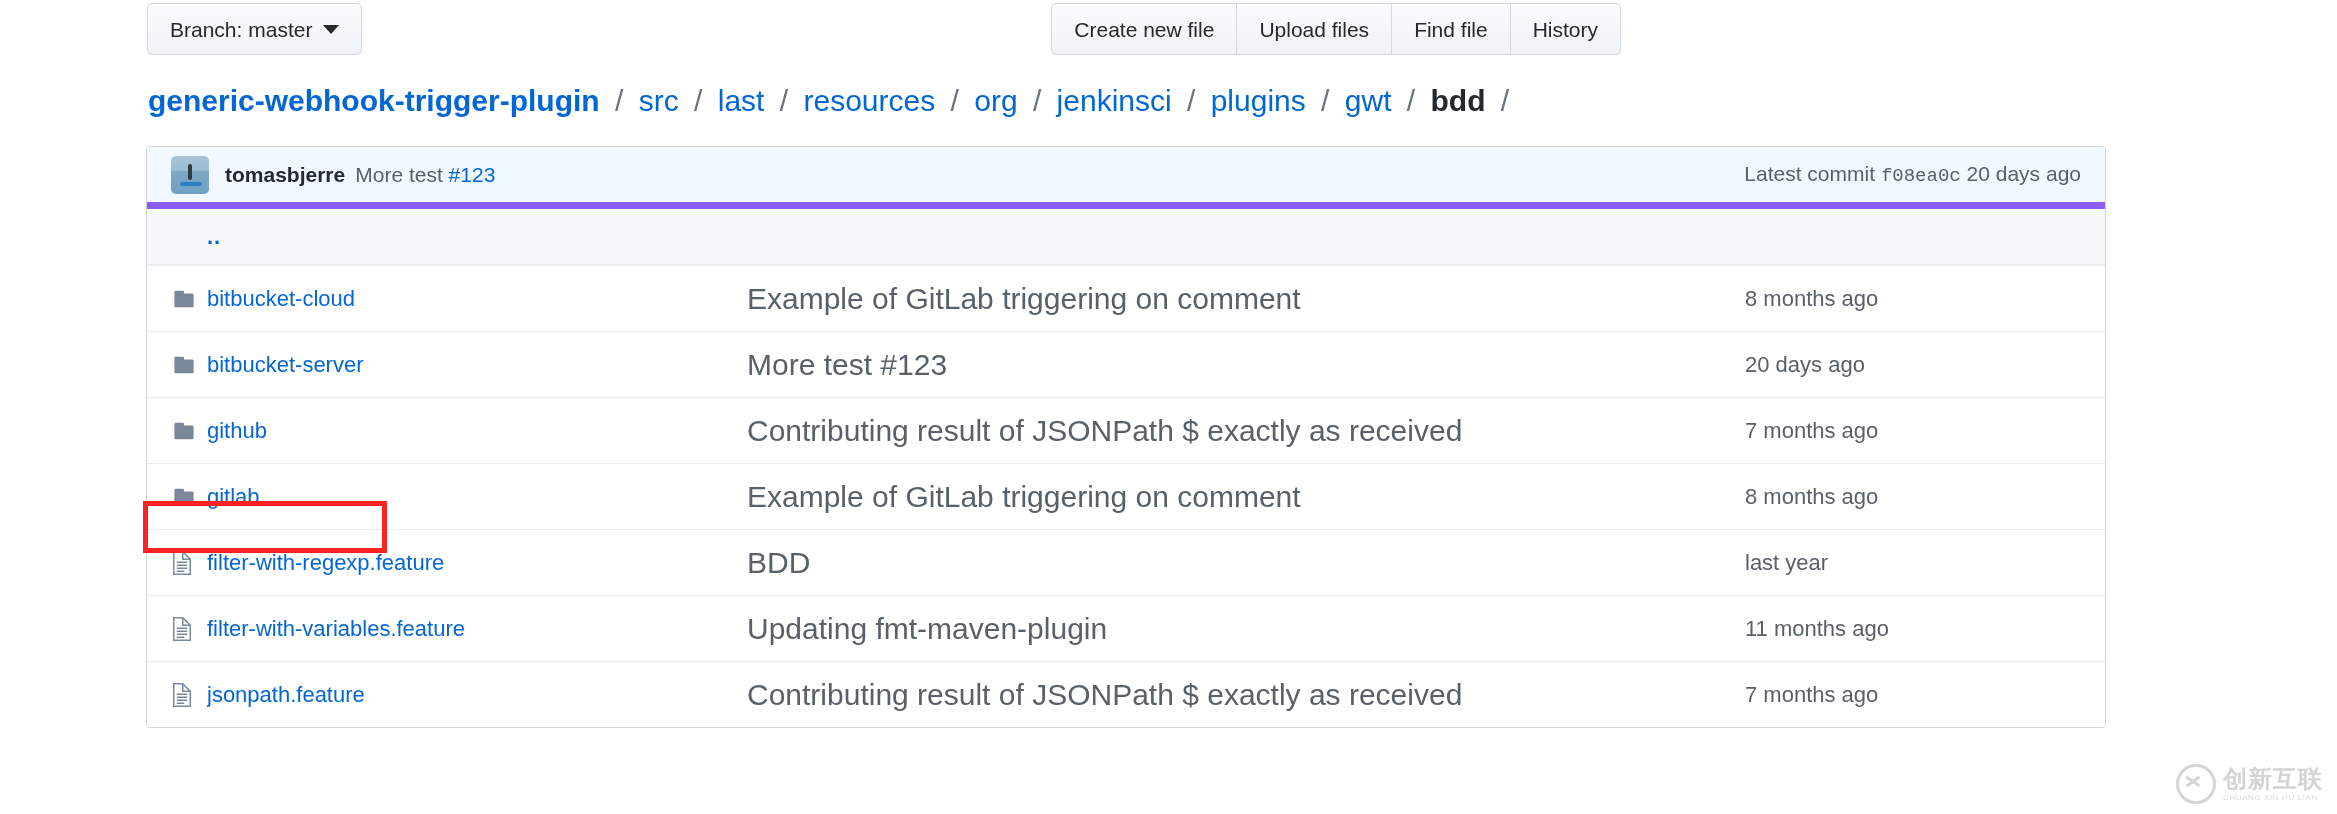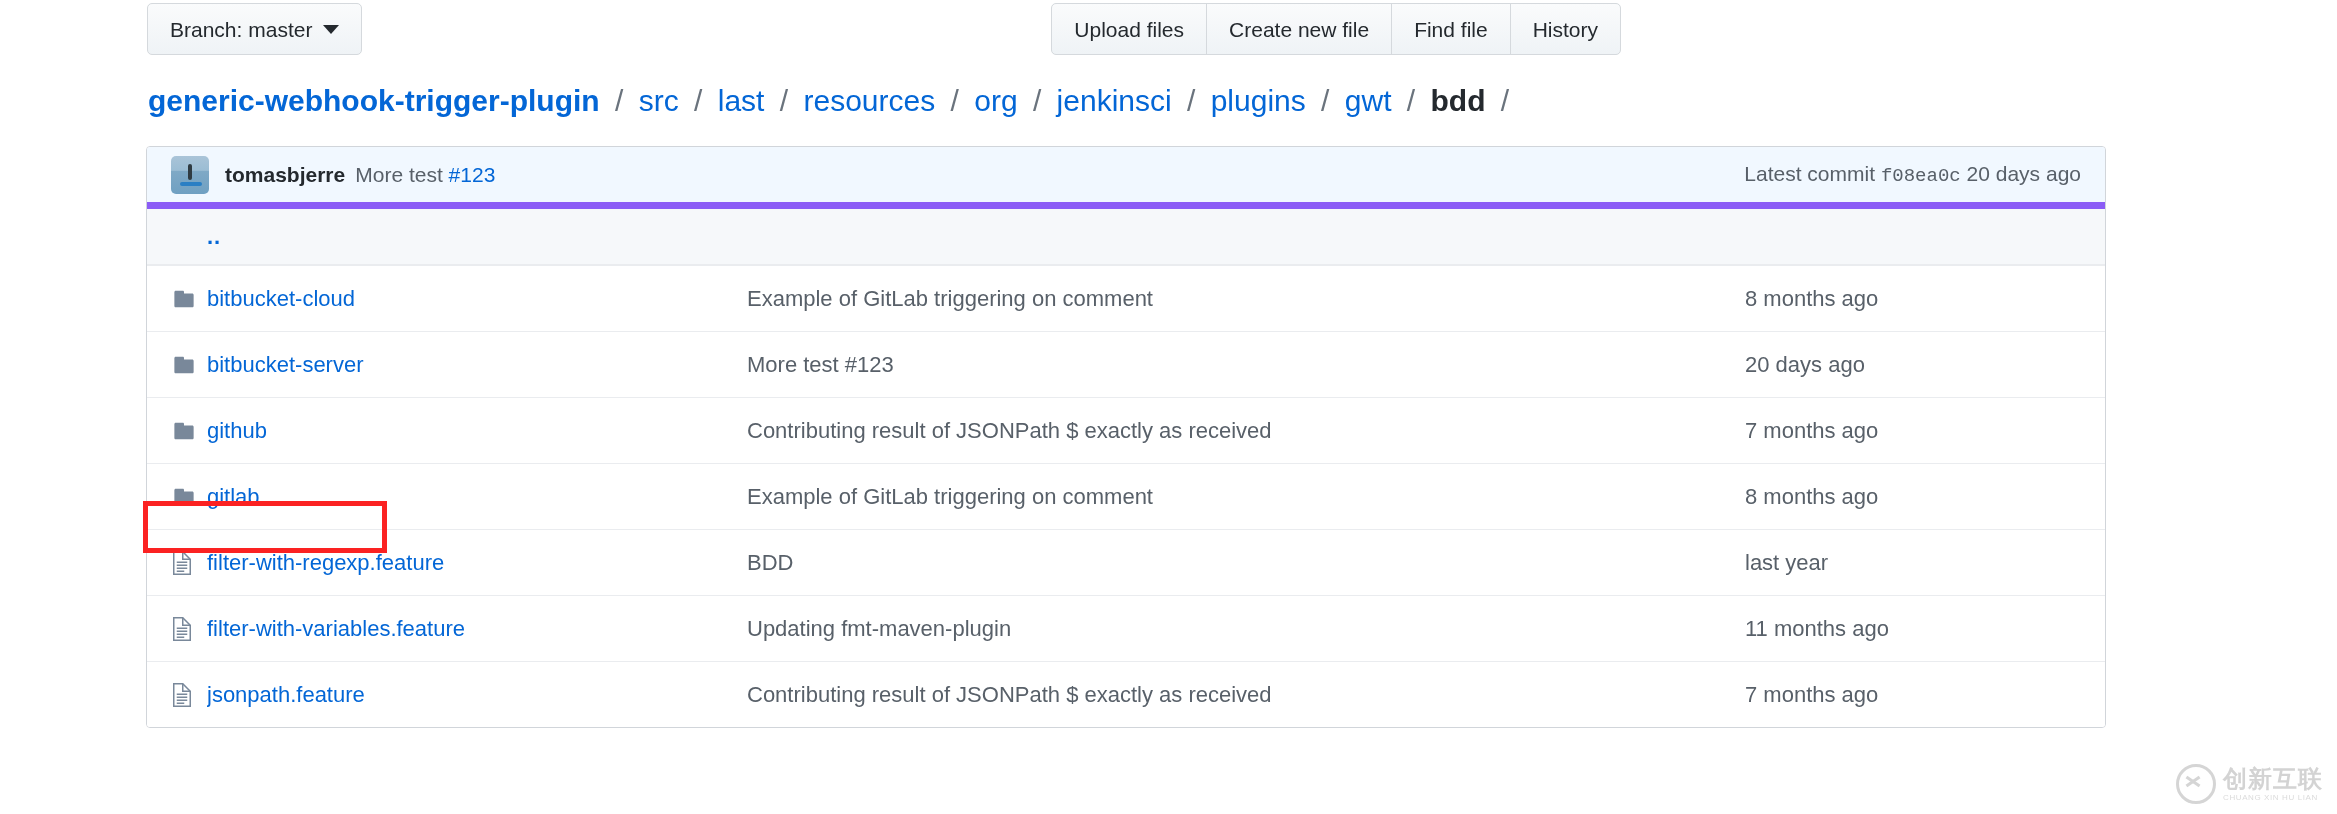--- a/index.html
+++ b/index.html
@@ -211,21 +211,21 @@
     overflow: hidden;
     white-space: nowrap;
   }
   .cell-name a {
     color: #0366d6;
     text-decoration: none;
     cursor: pointer;
   }
   .cell-msg {
     flex: 1 1 auto;
-    font-size: 22px;
+    font-size: 30px;
     color: #586069;
     white-space: nowrap;
     overflow: hidden;
   }
   .cell-age {
     flex: 0 0 360px;
     text-align: left;
     padding-right: 24px;
     box-sizing: border-box;
     font-size: 22px;
@@ -306,24 +306,24 @@
 
 <div id="toolbar">
 
   <div class="btn" id="branch-button">
     <span>Branch: master</span>
     <span class="caret"></span>
   </div>
 
   <div id="file-actions">
     <div class="btn">
+      <span>Create new file</span>
+    </div>
+    <div class="btn">
       <span>Upload files</span>
-    </div>
-    <div class="btn">
-      <span>Create new file</span>
     </div>
     <div class="btn">
       <span>Find file</span>
     </div>
     <div class="btn">
       <span>History</span>
     </div>
   </div>
 </div>
 

